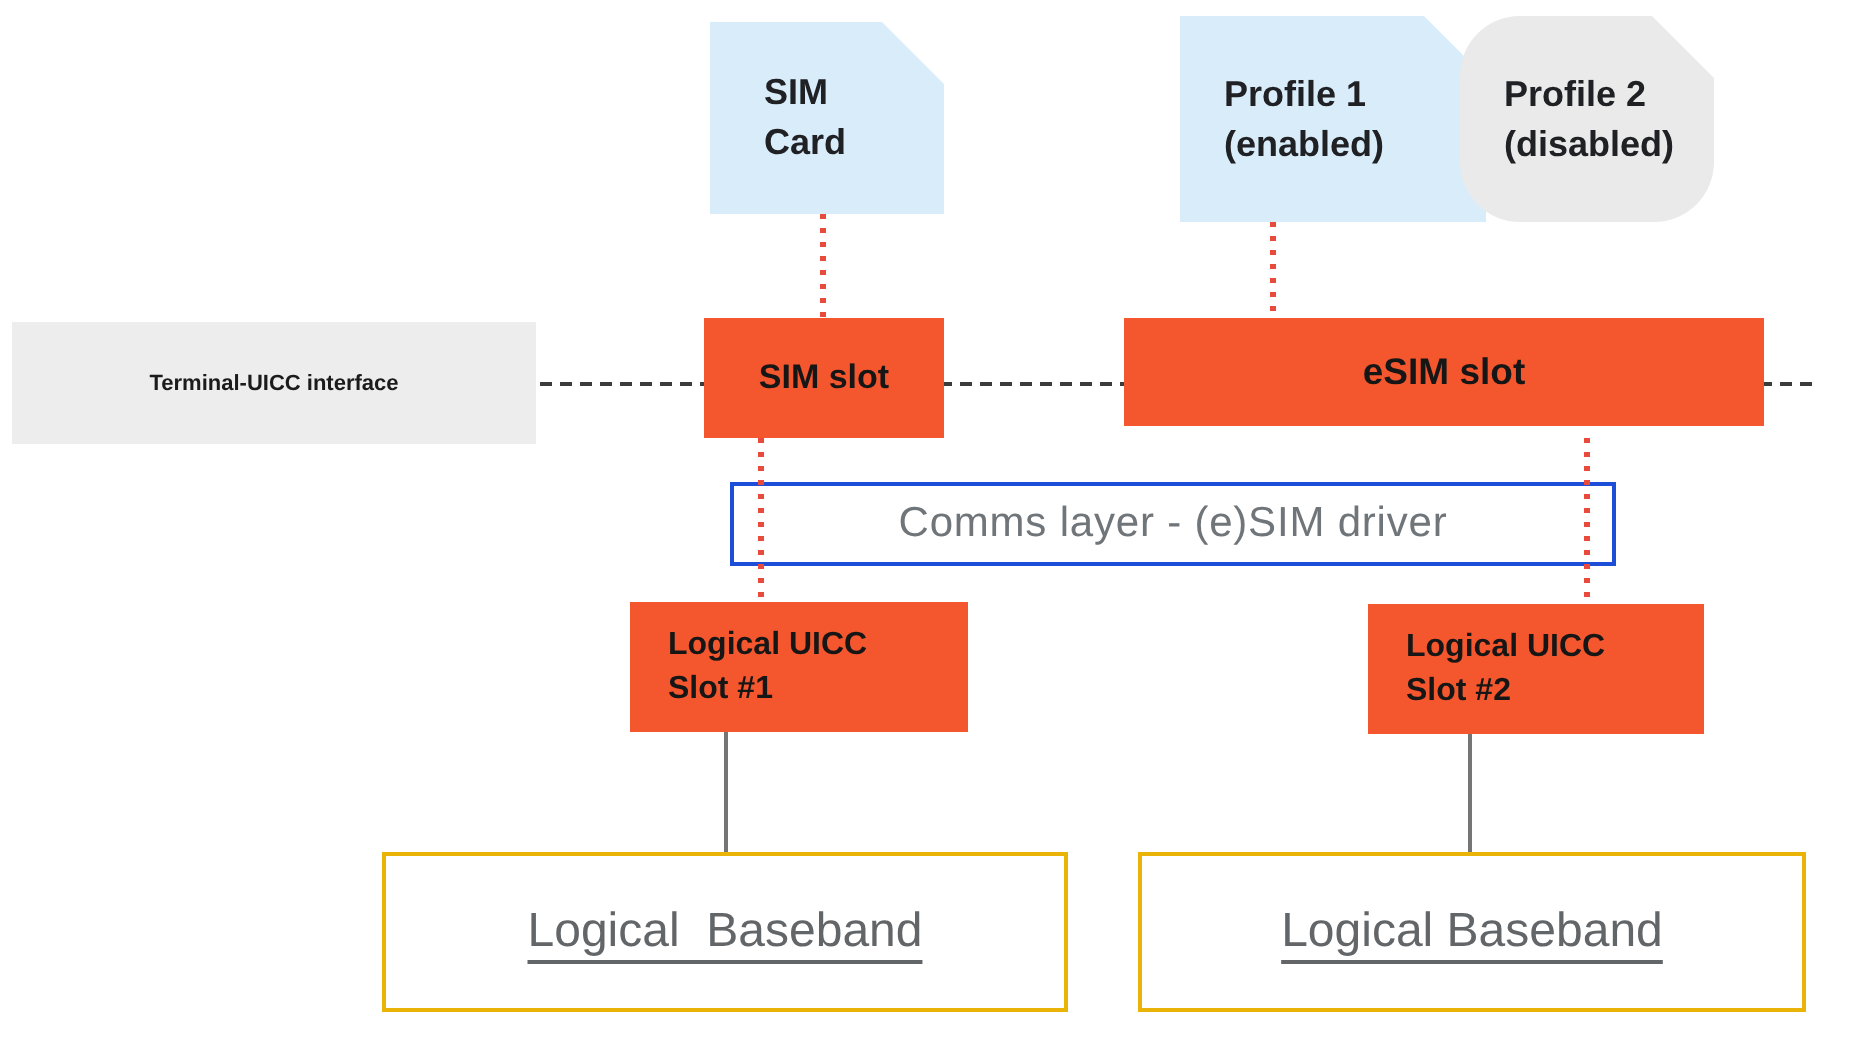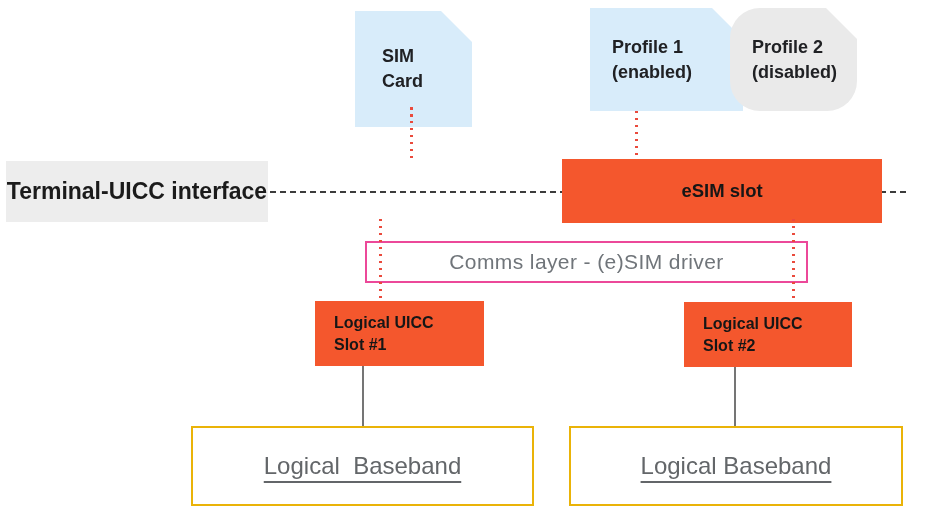--- a/index.html
+++ b/index.html
@@ -19,58 +19,58 @@
     position: absolute;
     display: flex;
     align-items: center;
     font-weight: bold;
     font-size: 18px;
     line-height: 25px;
     color: #202124;
     white-space: pre-line;
     clip-path: polygon(0 0, calc(100% - 31px) 0, 100% 31px, 100% 100%, 0 100%);
   }
-  #sim-card  { left: 355px; top: 11px; width: 117px; height: 116px;  background: #D8ECFA; padding-left: 27px; }
+  #sim-card  { left: 355px; top: 11px; width: 117px; height: 96px;  background: #D8ECFA; padding-left: 27px; }
   #profile-1 { left: 562px; top: 8px;  width: 153px; height: 103px; background: #D8ECFA; padding-left: 22px; margin-left: 28px; }
   #profile-2 { left: 730px; top: 8px;  width: 127px; height: 103px; background: #EAEAEA; padding-left: 22px; border-radius: 30px; }
 
   
   #terminal-label {
     position: absolute;
     left: 6px; top: 161px; width: 262px; height: 61px;
     background: #EDEDED;
     display: flex; align-items: center; justify-content: center;
-    font-weight: bold; font-size: 23px; color: #1b1b1b;
+    font-weight: bold; font-size: 11px; color: #1b1b1b;
   }
 
   
   #dashed-line {
     position: absolute;
     left: 270px; top: 191px; width: 636px; height: 0;
     border-top: 2px dashed #3C3C3C;
     z-index: 1;
   }
 
   
   .slot {
     position: absolute;
     background: #F4572D;
     display: flex; align-items: center; justify-content: center;
     font-weight: bold; color: #161616;
     z-index: 2;
   }
   #sim-slot  { left: 352px; top: 159px; width: 120px; height: 60px; font-size: 17px; }
-  #esim-slot { left: 562px; top: 159px; width: 320px; height: 64px; font-size: 18.5px; }
+  #esim-slot { left: 562px; top: 159px; width: 320px; height: 54px; font-size: 18.5px; }
 
   
   #comms-box {
     position: absolute;
     left: 365px; top: 241px; width: 443px; height: 42px;
     background: #ffffff;
-    border: 2px solid #ec4899;
+    border: 2px solid #1d4ed8;
     display: flex; align-items: center; justify-content: center;
     font-size: 21px; color: #70757A; letter-spacing: 0.4px;
     z-index: 3;
   }
 
   
   .uicc {
     position: absolute;
     background: #F4572D;
     display: flex; flex-direction: column; justify-content: center;
@@ -139,20 +139,23 @@
   </div>
 
   <div class="dotted-connector" id="connector-simcard-simslot"></div>
   <div class="dotted-connector" id="connector-profile1-esimslot"></div>
 
   <div id="terminal-label">
     <span>Terminal-UICC interface</span>
   </div>
   <div id="dashed-line"></div>
 
+  <div class="slot" id="sim-slot">
+    <span>SIM slot</span>
+  </div>
   <div class="slot" id="esim-slot">
     <span>eSIM slot</span>
   </div>
 
   <div id="comms-box">
     <span>Comms layer - (e)SIM driver</span>
   </div>
 
   <div class="dotted-connector" id="connector-simslot-uicc1"></div>
   <div class="dotted-connector" id="connector-esimslot-uicc2"></div>

